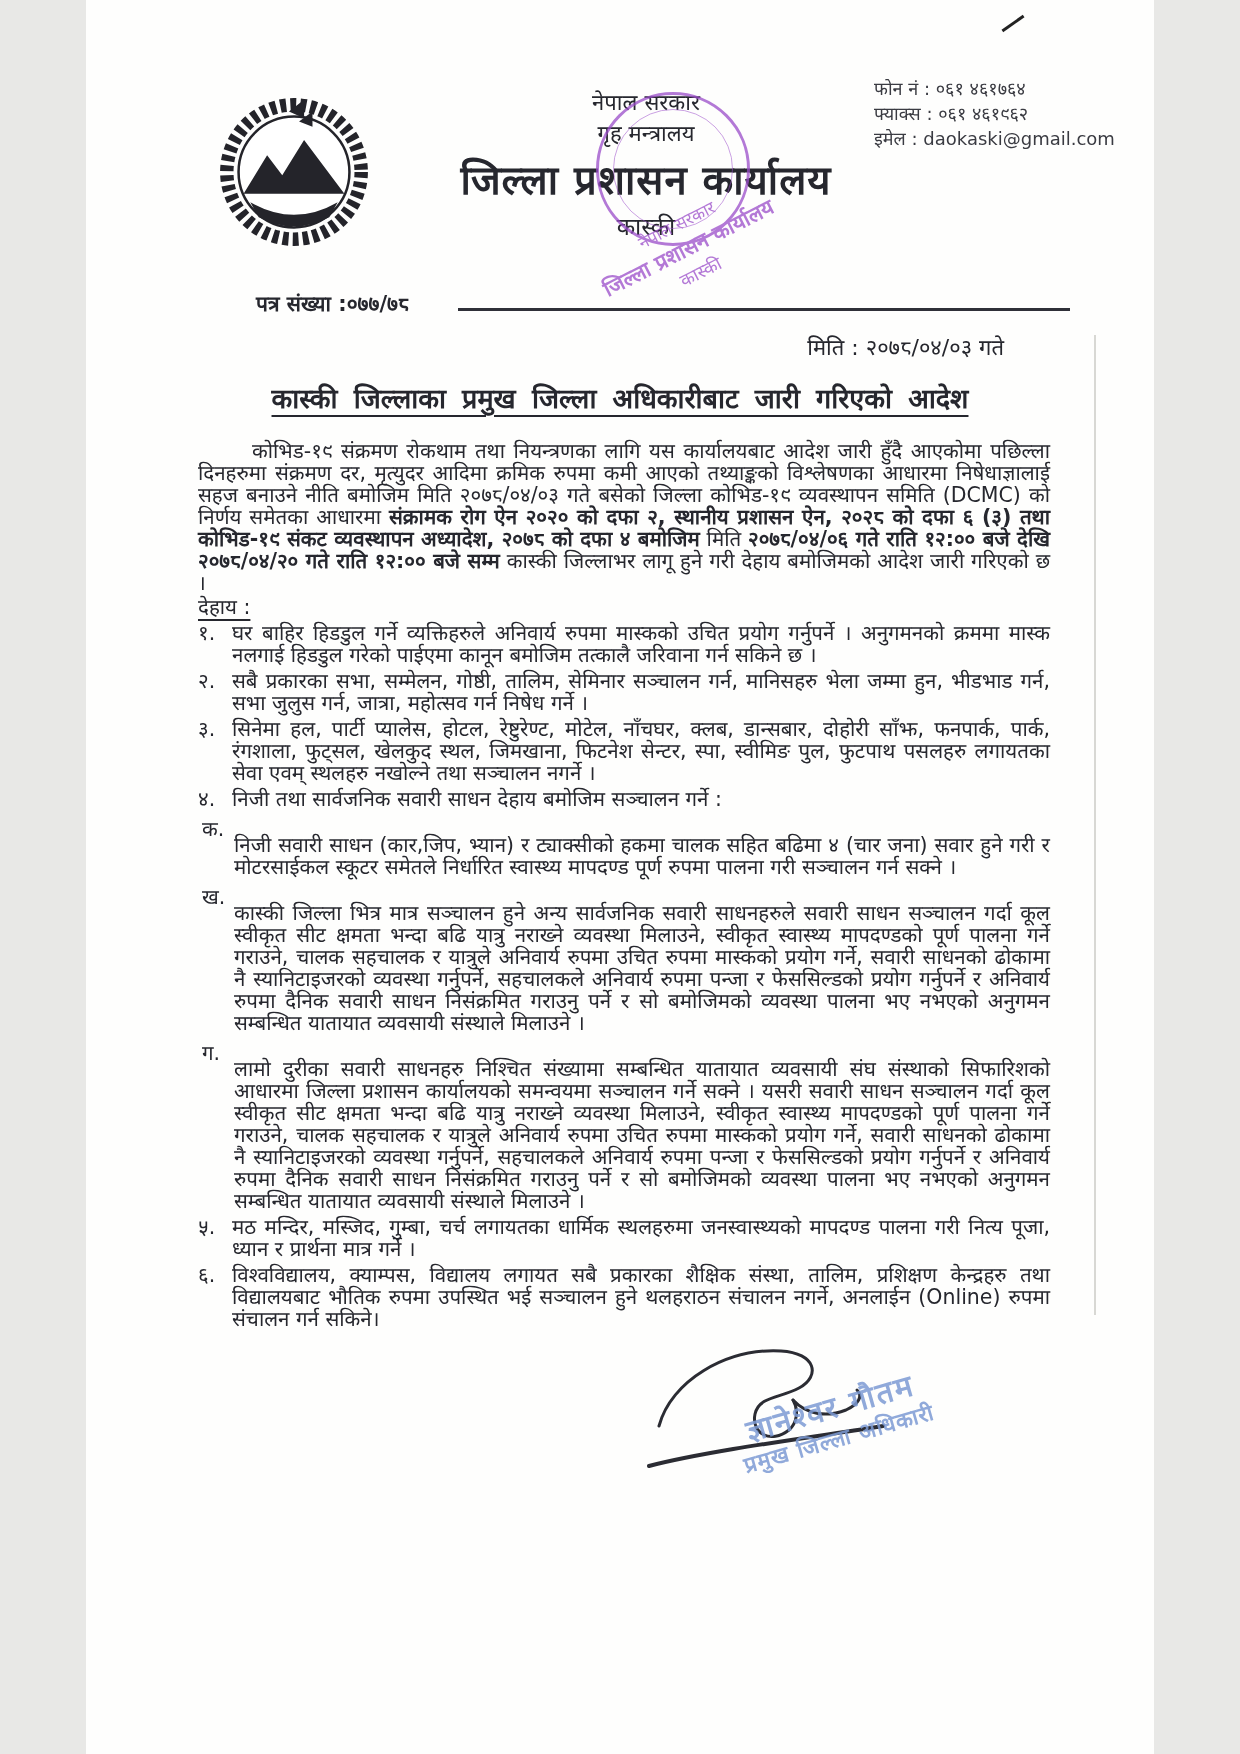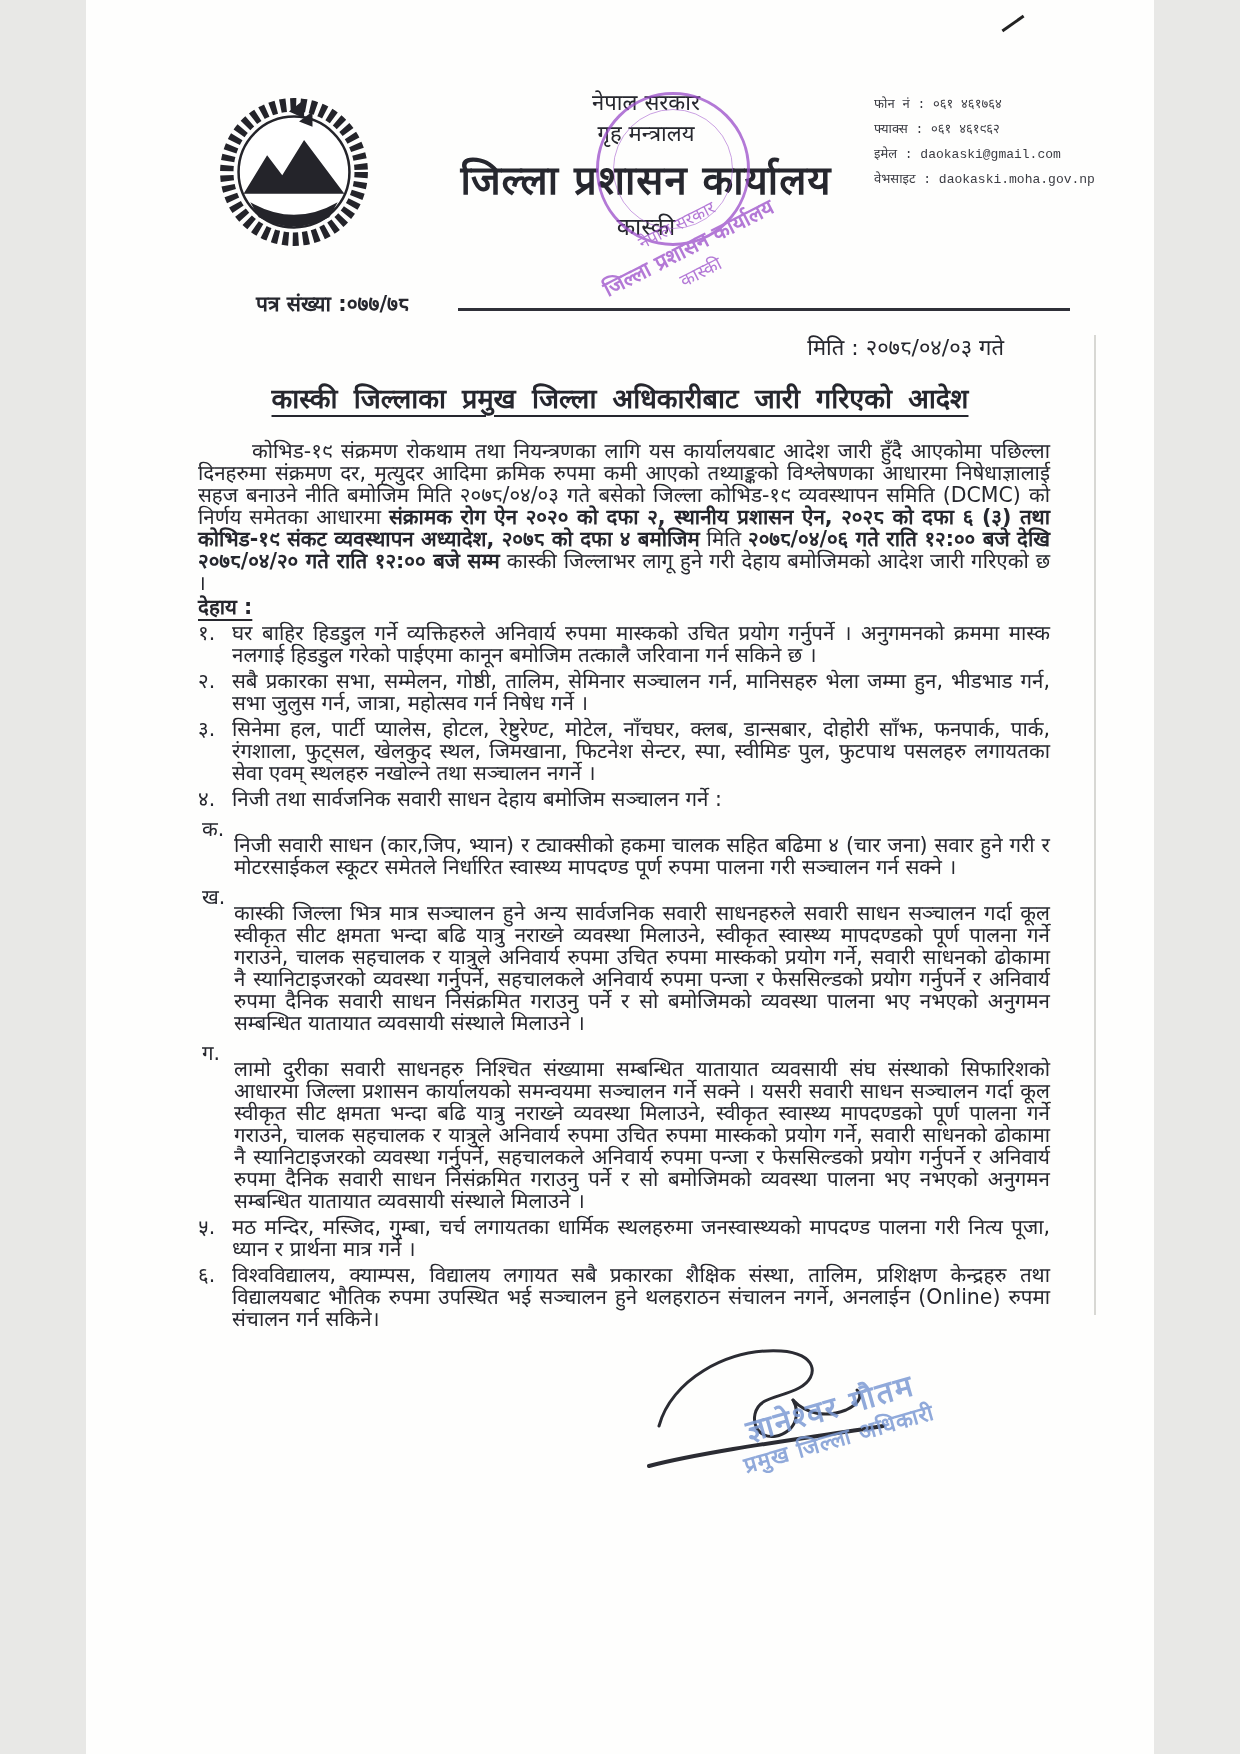--- a/index.html
+++ b/index.html
@@ -14,21 +14,21 @@
     box-sizing:border-box;
   }
   
   .letterhead{position:relative;height:275px;}
   .emblem{position:absolute;left:122px;top:88px;width:172px;height:168px;}
   .head-center{position:absolute;left:280px;top:88px;width:560px;text-align:center;}
   .gov-line{font-size:22px;line-height:30px;}
   .ministry-line{font-size:22px;line-height:32px;text-align:center;}
   .office-line{font-size:40px;font-weight:bold;line-height:52px;margin-top:4px;letter-spacing:1px;}
   .district-line{font-size:24px;line-height:34px;margin-top:4px;}
-  .contacts{position:absolute;left:788px;top:92px;width:350px;font-size:13px;line-height:25px;color:#3a3b42;font-family:Liberation Mono, monospace;}
+  .contacts{position:absolute;left:788px;top:76px;width:350px;font-size:18px;line-height:25px;color:#3a3b42;}
   .contact-row{white-space:nowrap;}
   
   .stamp-purple{position:absolute;left:498px;top:92px;width:210px;height:250px;pointer-events:none;color:#9b4dca;opacity:.75;}
   .stamp-circle{position:absolute;left:12px;top:0;width:148px;height:148px;border:3px solid #9b4dca;border-radius:50%;}
   .stamp-circle::after{content:"";position:absolute;left:14px;top:14px;right:14px;bottom:14px;border:1.5px solid #9b4dca;border-radius:50%;opacity:.7;}
   .stamp-text{position:absolute;left:-30px;top:118px;width:270px;transform:rotate(-27deg);text-align:center;}
   .stamp-line-a{font-size:17px;line-height:24px;}
   .stamp-line-b{font-size:21px;line-height:28px;font-weight:bold;}
   .stamp-line-c{font-size:18px;line-height:26px;}
   .corner-mark{position:absolute;right:128px;top:22px;width:26px;height:3px;background:#222;transform:rotate(-35deg);}
@@ -37,21 +37,21 @@
   .ref-row{display:flex;align-items:flex-end;padding:14px 76px 0 170px;gap:35px;}
   .ref-no{font-size:21px;font-weight:bold;white-space:nowrap;}
   .ref-line{flex:1;border-bottom:3px solid #2f3038;margin:0 8px 6px 14px;}
   .date-row{text-align:right;padding:14px 150px 0 4px;font-size:22px;}
   
   .doc-title{margin:18px 0 6px 0;text-align:center;font-size:27px;font-weight:bold;text-decoration:underline;text-underline-offset:7px;text-decoration-thickness:2px;font-family:Liberation Mono, monospace;}
   
   .body-text{padding:10px 104px 0 112px;font-size:20.5px;line-height:22px;text-align:justify;}
   .intro{margin:8px 0 0 0;text-indent:54px;}
   .b{font-weight:bold;}
-  .dehaya{margin-top:2px;font-weight:bold;text-decoration:underline;text-underline-offset:5px;}
+  .dehaya{margin-top:2px;font-weight:normal;text-decoration:underline;text-underline-offset:5px;}
   .item{display:flex;margin-top:4px;}
   .item .num{min-width:34px;flex:none;}
   .item .txt{flex:1;text-align:justify;}
   .subitems{margin-top:2px;}
   .sub{display:flex;margin:8px 0 0 4px;}
   .sub .num{min-width:32px;flex:none;}
   .sub .txt{flex:1;text-align:justify;margin-top:16px;}
   
   .sig-area{position:relative;height:190px;margin-top:6px;}
   .sig-svg{position:absolute;left:545px;top:-10px;}
@@ -80,21 +80,20 @@
       <div class="gov-line">नेपाल सरकार</div>
       <div class="ministry-line">गृह मन्त्रालय</div>
       <div class="office-line">जिल्ला प्रशासन कार्यालय</div>
       <div class="district-line">कास्की</div>
     </div>
 
     <div class="contacts">
       <div class="contact-row">फोन नं : ०६१ ४६१७६४</div>
       <div class="contact-row">फ्याक्स : ०६१ ४६१९६२</div>
       <div class="contact-row">इमेल : daokaski@gmail.com</div>
-      <div class="contact-row">वेभसाइट : daokaski.moha.gov.np</div>
     </div>
 
     <div class="stamp-purple">
       <div class="stamp-circle"></div>
       <div class="stamp-text">
         <div class="stamp-line-a">नेपाल सरकार</div>
         <div class="stamp-line-b">जिल्ला प्रशासन कार्यालय</div>
         <div class="stamp-line-c">कास्की</div>
       </div>
     </div>

